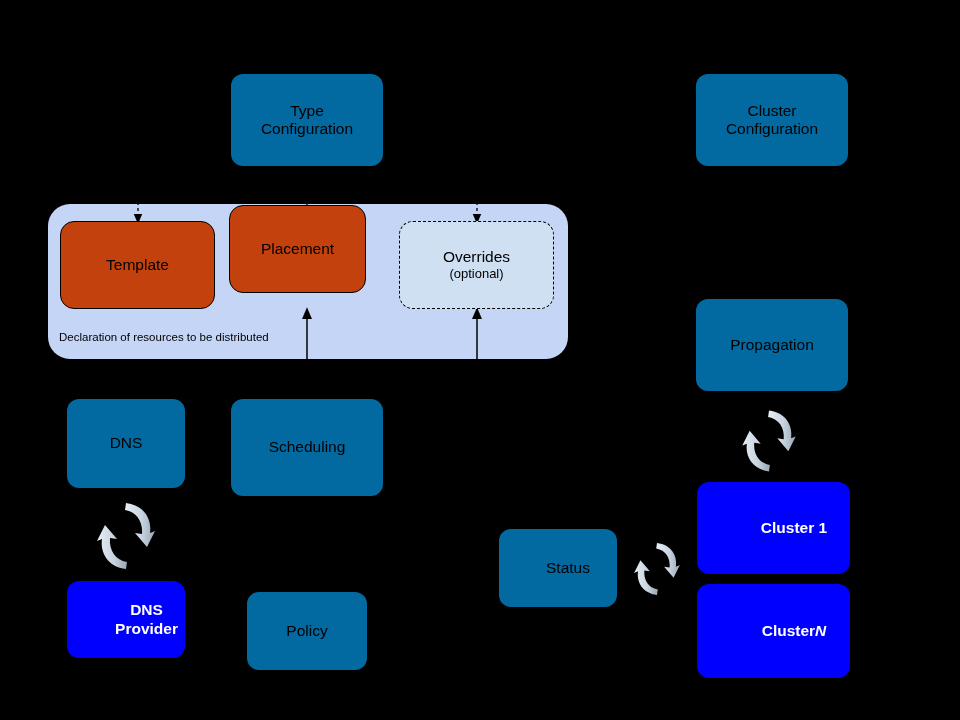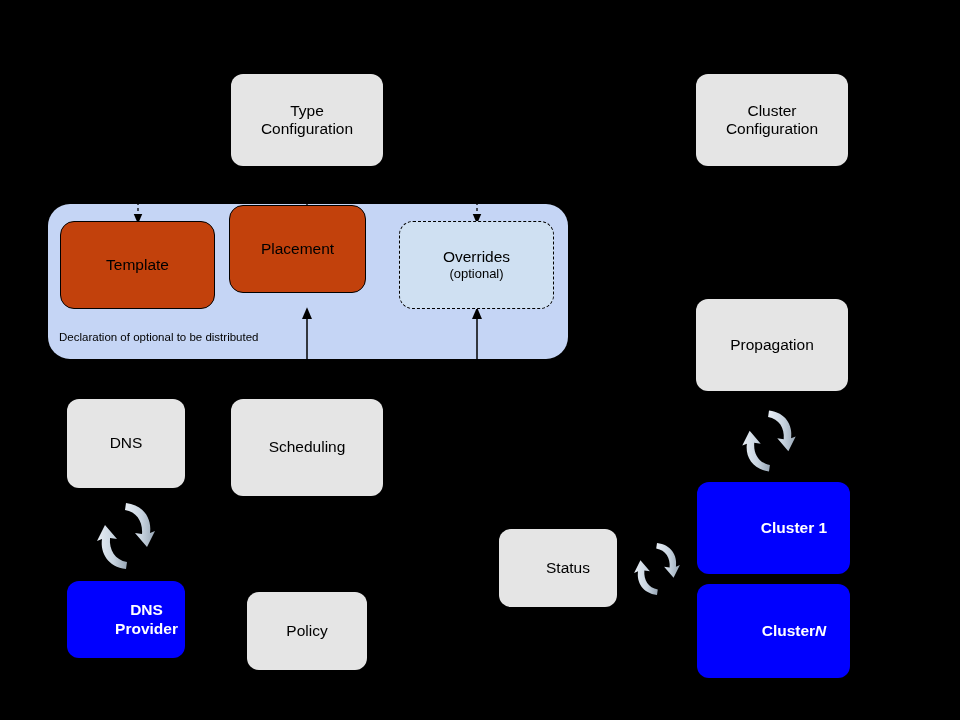--- a/index.html
+++ b/index.html
@@ -26,21 +26,21 @@
     justify-content: center;
     text-align: center;
     border-radius: 12px;
     line-height: 1.18;
     color: #000000;
     font-size: 15.5px;
     white-space: pre-line;
     z-index: 5;
   }
   .node.light {
-    background: #e5e5e5;
+    background: #0369a1;
   }
   .node.lavender-child {
     background: #c2410c;
     border: 1.4px solid #000000;
     border-radius: 14px;
   }
   .node.dashdot {
     background: #cfe0f2;
     border: 1.4px dashed #000000;
     border-radius: 14px;
@@ -105,21 +105,21 @@
 
   <div class="node lavender-child" style="left:60px; top:221px; width:155px; height:88px;">Template</div>
 
   <div class="node lavender-child" style="left:229px; top:205px; width:137px; height:88px;">Placement</div>
 
   <div class="node dashdot" style="left:399px; top:221px; width:155px; height:88px; flex-direction:column;">
     <span>Overrides</span>
     <span class="sub">(optional)</span>
   </div>
 
-  <div class="group-caption" style="left:59px; top:331px;">Declaration of optional to be distributed</div>
+  <div class="group-caption" style="left:59px; top:331px;">Declaration of resources to be distributed</div>
 
   <div class="conn" style="left:130px; top:202px; width:16px; height:24px;">
     <svg width="16" height="24" viewBox="0 0 16 24">
       <defs>
         <marker id="ah-solid" markerWidth="9" markerHeight="9" refX="4.2" refY="4" orient="auto" markerUnits="strokeWidth">
           <path d="M0,0.6 L8,4 L0,7.4 z" fill="#000000"></path>
         </marker>
       </defs>
       <line x1="8" y1="0" x2="8" y2="17" stroke="#000000" stroke-width="1.3" stroke-dasharray="3,3" marker-end="url(#ah-solid)"></line>
     </svg>

